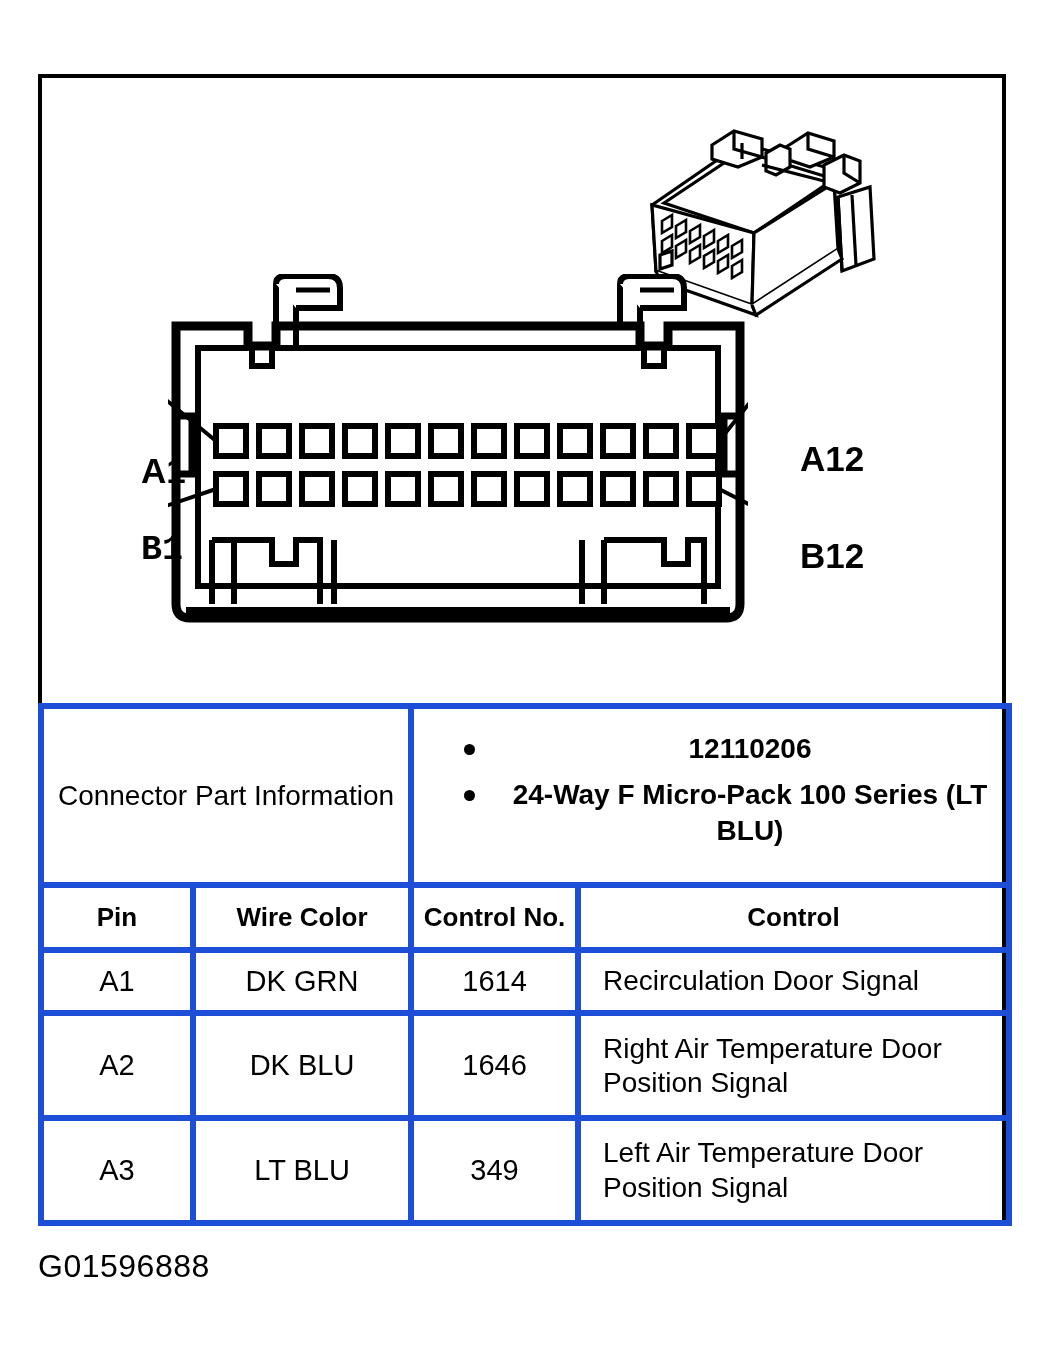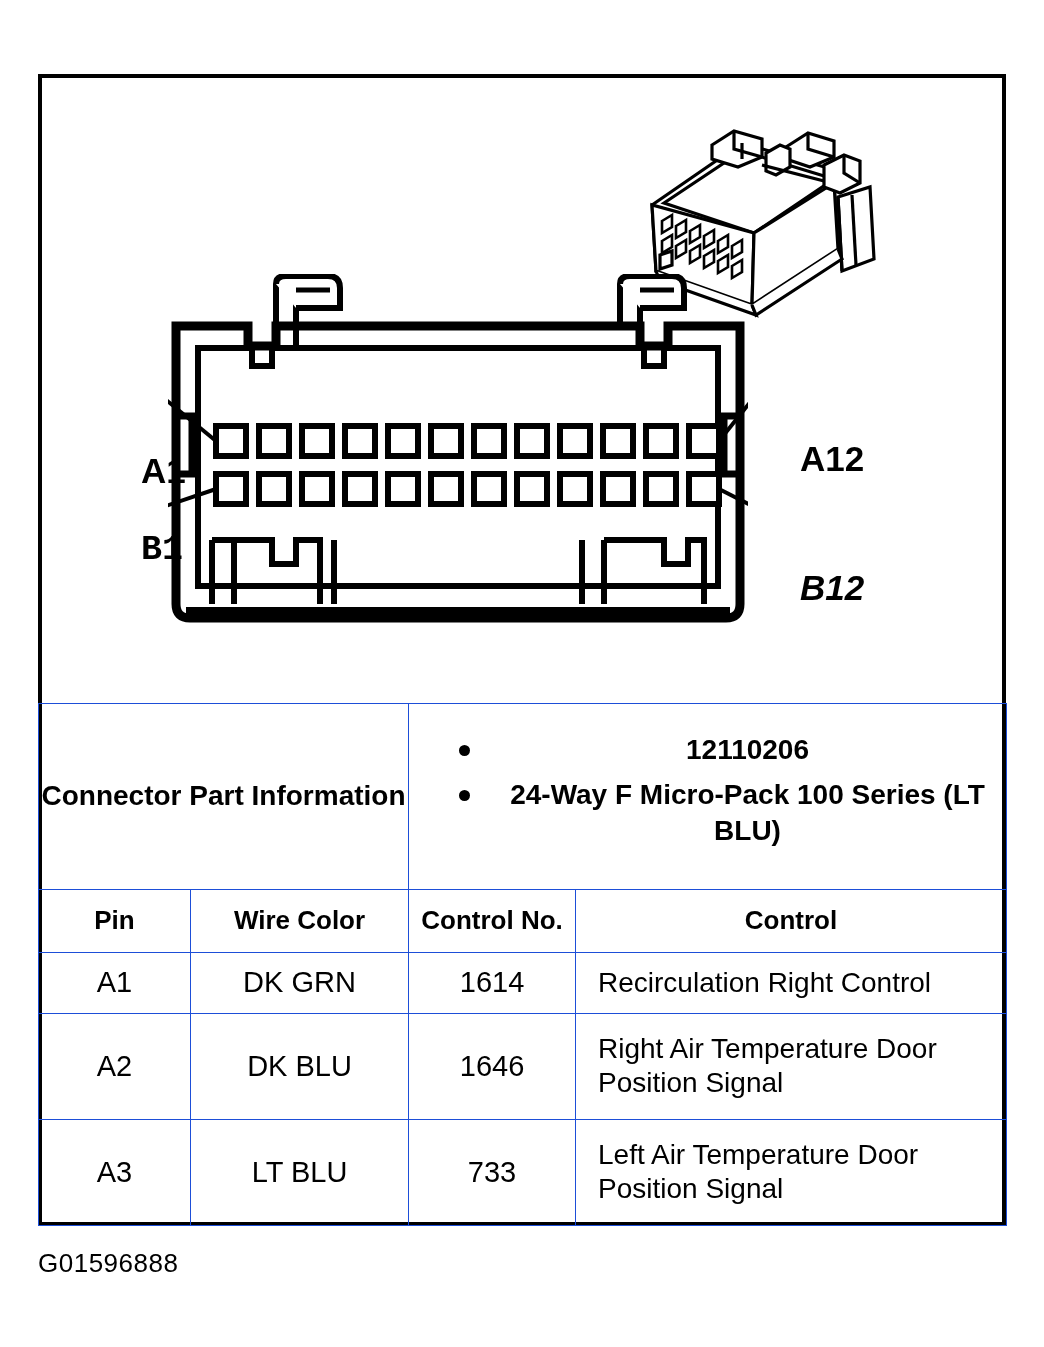--- a/index.html
+++ b/index.html
@@ -55,46 +55,46 @@
     font-size: 35px;
     font-weight: bold;
     font-family: "Liberation Sans", sans-serif;
     letter-spacing: 0px;
     white-space: nowrap;
     line-height: 1;
   }
   #lbl-a1  { left: 103px; top: 379px; }
   #lbl-b1  { left: 103px; top: 459px; font-family: Liberation Mono, monospace; }
   #lbl-a12 { left: 762px; top: 367px; }
-  #lbl-b12 { left: 762px; top: 496px; font-style: italic; }
+  #lbl-b12 { left: 762px; top: 464px; }
 
   
   #spec-table {
     position: absolute;
     left: 38px;
     top: 703px;
     width: 968px;
     height: 523px;
     border-collapse: collapse;
     table-layout: fixed;
     box-sizing: border-box;
   }
   #spec-table td, #spec-table th {
-    border: 1px solid #1d4ed8;
+    border: 6px solid #1d4ed8;
     padding: 0;
     margin: 0;
     text-align: center;
     vertical-align: middle;
     font-family: "Liberation Sans", sans-serif;
     box-sizing: border-box;
   }
 
   .cpi-label {
     font-size: 28px;
-    font-weight: bold;
+    font-weight: normal;
     line-height: 1.22;
   }
   .cpi-list {
     text-align: left;
     padding: 6px 0 6px 46px !important;
   }
   .cpi-list ul {
     margin: 0;
     padding: 0;
     list-style: none;
@@ -136,21 +136,21 @@
     text-align: left !important;
     line-height: 1.22;
     padding: 6px 6px 6px 22px !important;
   }
 
   
   #figure-id {
     position: absolute;
     left: 38px;
     top: 1248px;
-    font-size: 26px;
+    font-size: 32px;
     font-family: "Liberation Sans", sans-serif;
     letter-spacing: 0.5px;
   }
 </style>
 </head>
 <body>
 
 <div id="page-frame"></div>
 
 <div id="illustration">
@@ -301,32 +301,32 @@
       <th class="col-head">Pin</th>
       <th class="col-head">Wire Color</th>
       <th class="col-head">Control No.</th>
       <th class="col-head">Control</th>
     </tr>
 
     <tr>
       <td class="cell-pin">A1</td>
       <td class="cell-color">DK GRN</td>
       <td class="cell-circ">1614</td>
-      <td class="cell-func">Recirculation Right Control</td>
+      <td class="cell-func">Recirculation Door Signal</td>
     </tr>
 
     <tr>
       <td class="cell-pin">A2</td>
       <td class="cell-color">DK BLU</td>
       <td class="cell-circ">1646</td>
       <td class="cell-func">Right Air Temperature Door Position Signal</td>
     </tr>
 
     <tr>
       <td class="cell-pin">A3</td>
       <td class="cell-color">LT BLU</td>
-      <td class="cell-circ">733</td>
+      <td class="cell-circ">349</td>
       <td class="cell-func">Left Air Temperature Door Position Signal</td>
     </tr>
   </tbody>
 </table>
 
 <div id="figure-id">G01596888</div>
 
 </body></html>

